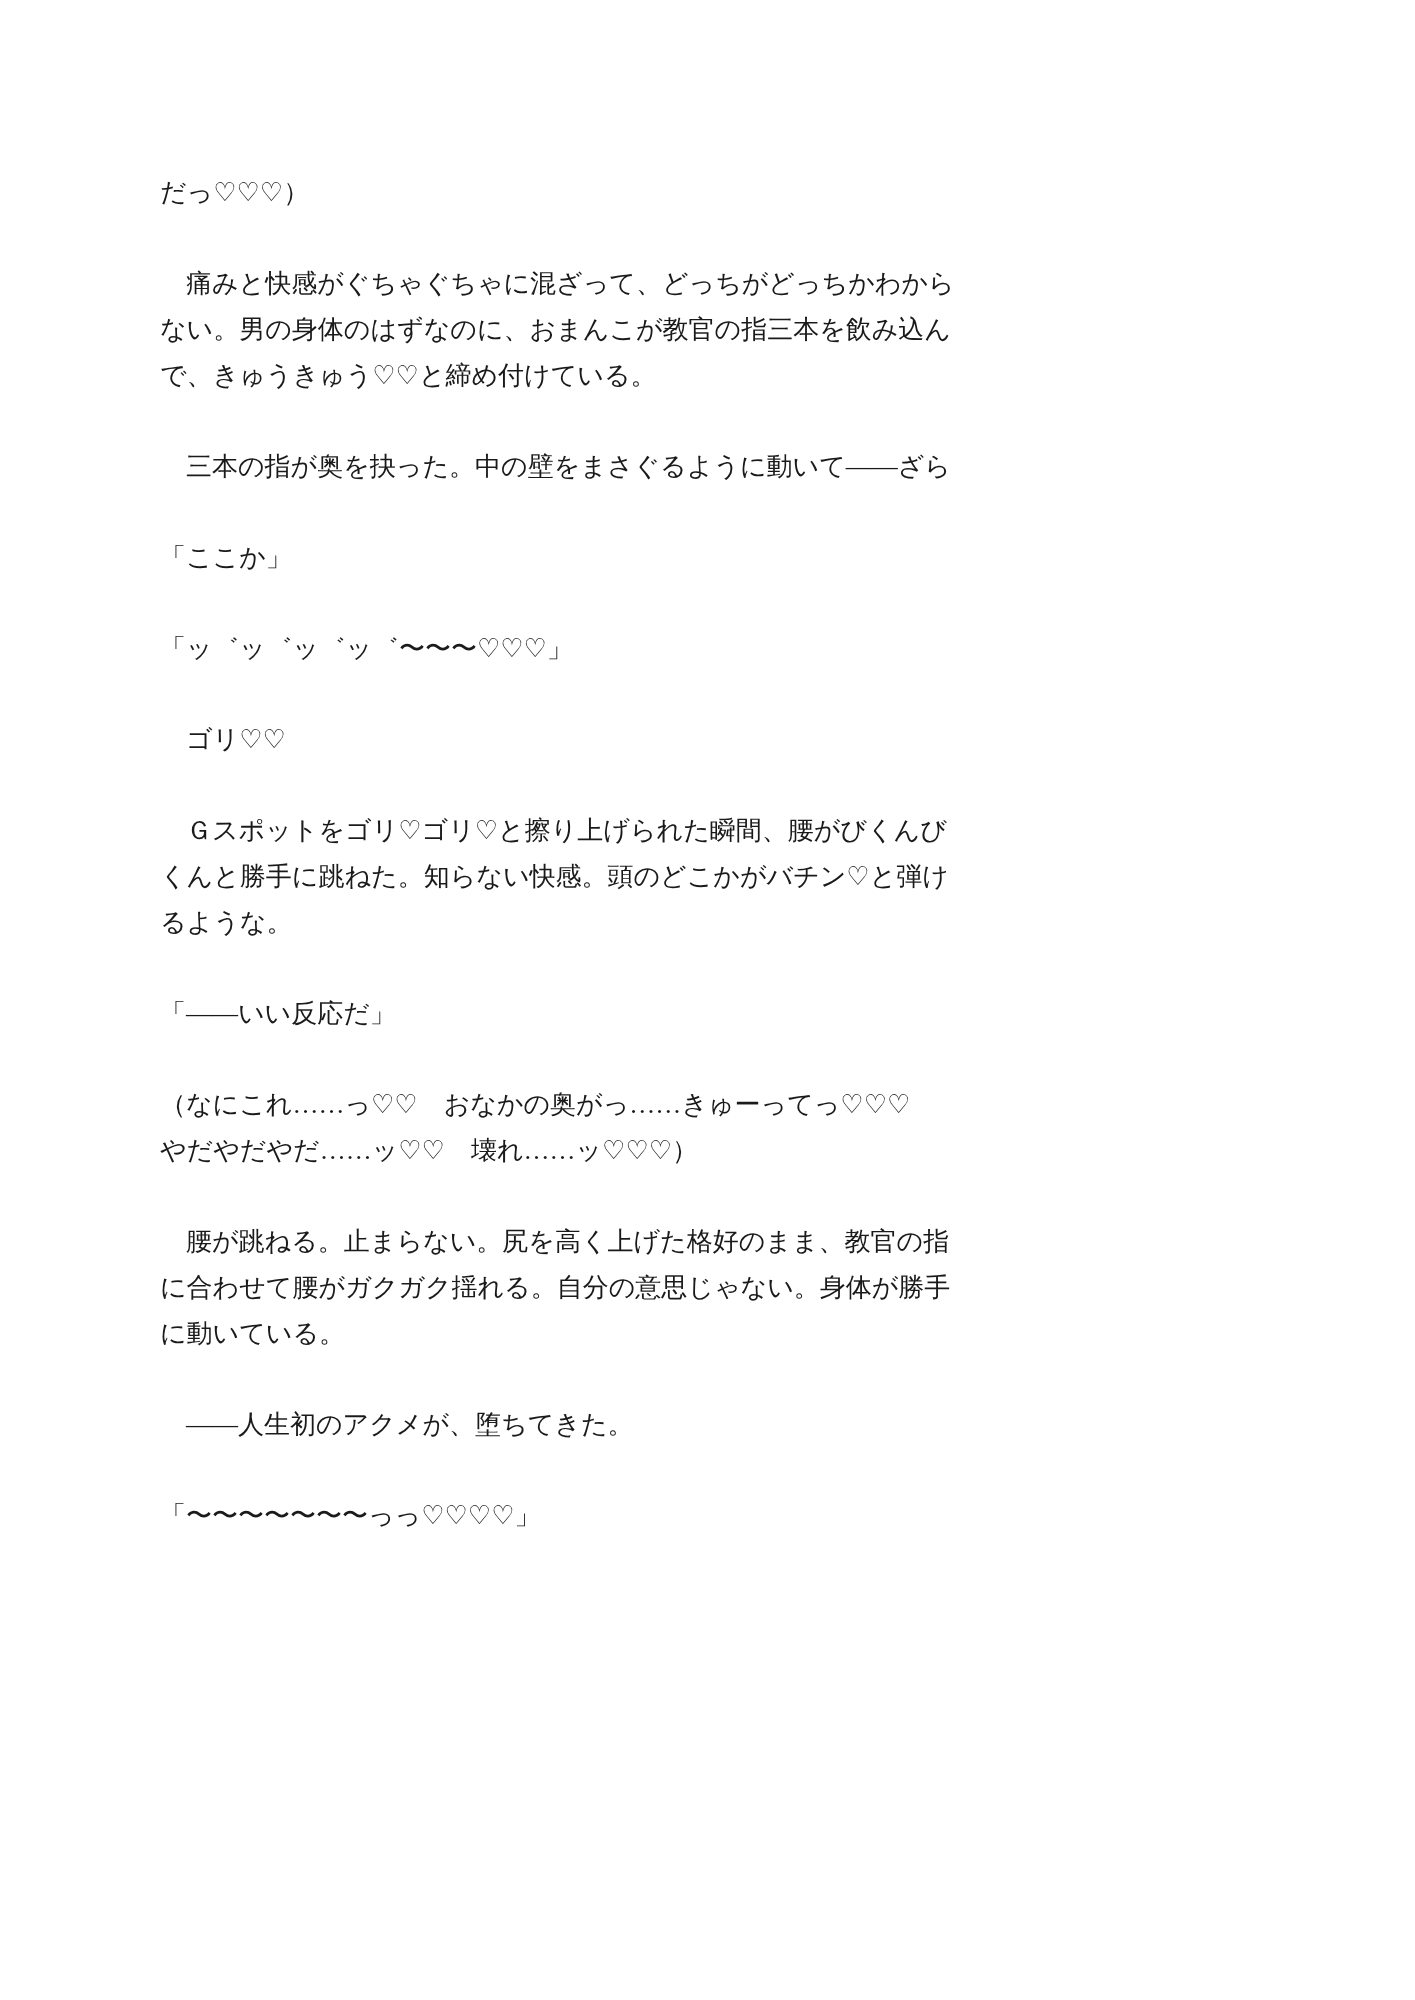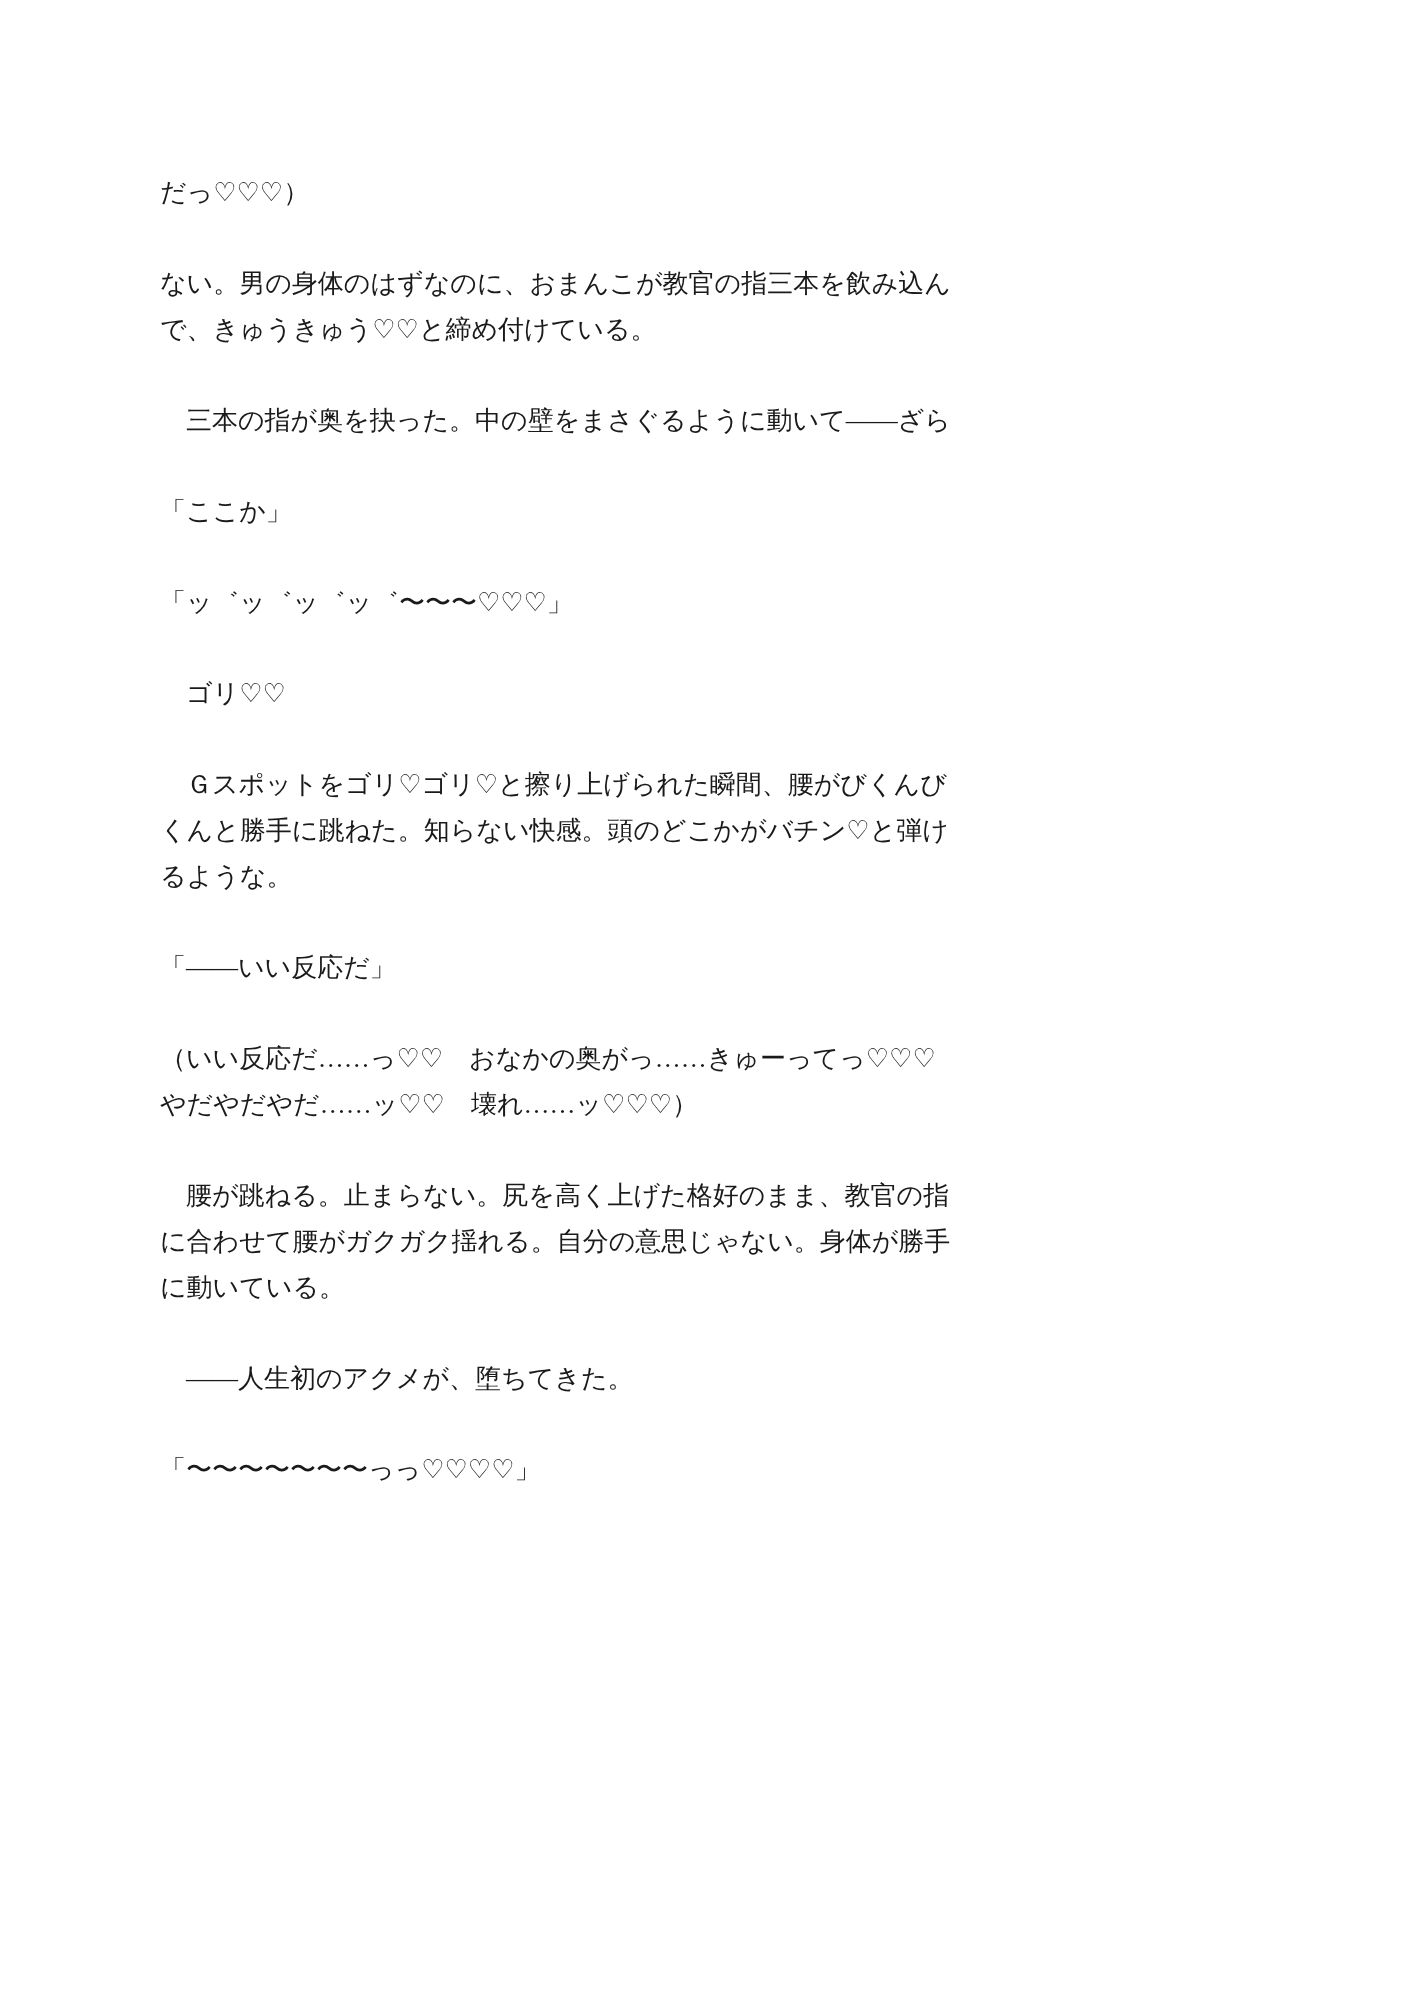--- a/index.html
+++ b/index.html
@@ -45,20 +45,21 @@
 </style>
 </head>
 <body>
 
 <main class="page">
   <div class="text-content">
       <div class="block">
         <div class="text-line">だっ♡♡♡）</div>
       </div>
       <div class="block">
+        <div class="text-line">　痛みと快感がぐちゃぐちゃに混ざって、どっちがどっちかわから</div>
         <div class="text-line">ない。男の身体のはずなのに、おまんこが教官の指三本を飲み込ん</div>
         <div class="text-line">で、きゅうきゅう♡♡と締め付けている。</div>
       </div>
       <div class="block">
         <div class="text-line">　三本の指が奥を抉った。中の壁をまさぐるように動いて——ざら</div>
       </div>
       <div class="block">
         <div class="text-line">「ここか」</div>
       </div>
       <div class="block">
@@ -69,21 +70,21 @@
       </div>
       <div class="block">
         <div class="text-line">　Ｇスポットをゴリ♡ゴリ♡と擦り上げられた瞬間、腰がびくんび</div>
         <div class="text-line">くんと勝手に跳ねた。知らない快感。頭のどこかがバチン♡と弾け</div>
         <div class="text-line">るような。</div>
       </div>
       <div class="block">
         <div class="text-line">「——いい反応だ」</div>
       </div>
       <div class="block">
-        <div class="text-line">（いい反応だ……っ♡♡　おなかの奥がっ……きゅーってっ♡♡♡</div>
+        <div class="text-line">（なにこれ……っ♡♡　おなかの奥がっ……きゅーってっ♡♡♡</div>
         <div class="text-line">やだやだやだ……ッ♡♡　壊れ……ッ♡♡♡）</div>
       </div>
       <div class="block">
         <div class="text-line">　腰が跳ねる。止まらない。尻を高く上げた格好のまま、教官の指</div>
         <div class="text-line">に合わせて腰がガクガク揺れる。自分の意思じゃない。身体が勝手</div>
         <div class="text-line">に動いている。</div>
       </div>
       <div class="block">
         <div class="text-line">　——人生初のアクメが、堕ちてきた。</div>
       </div>

